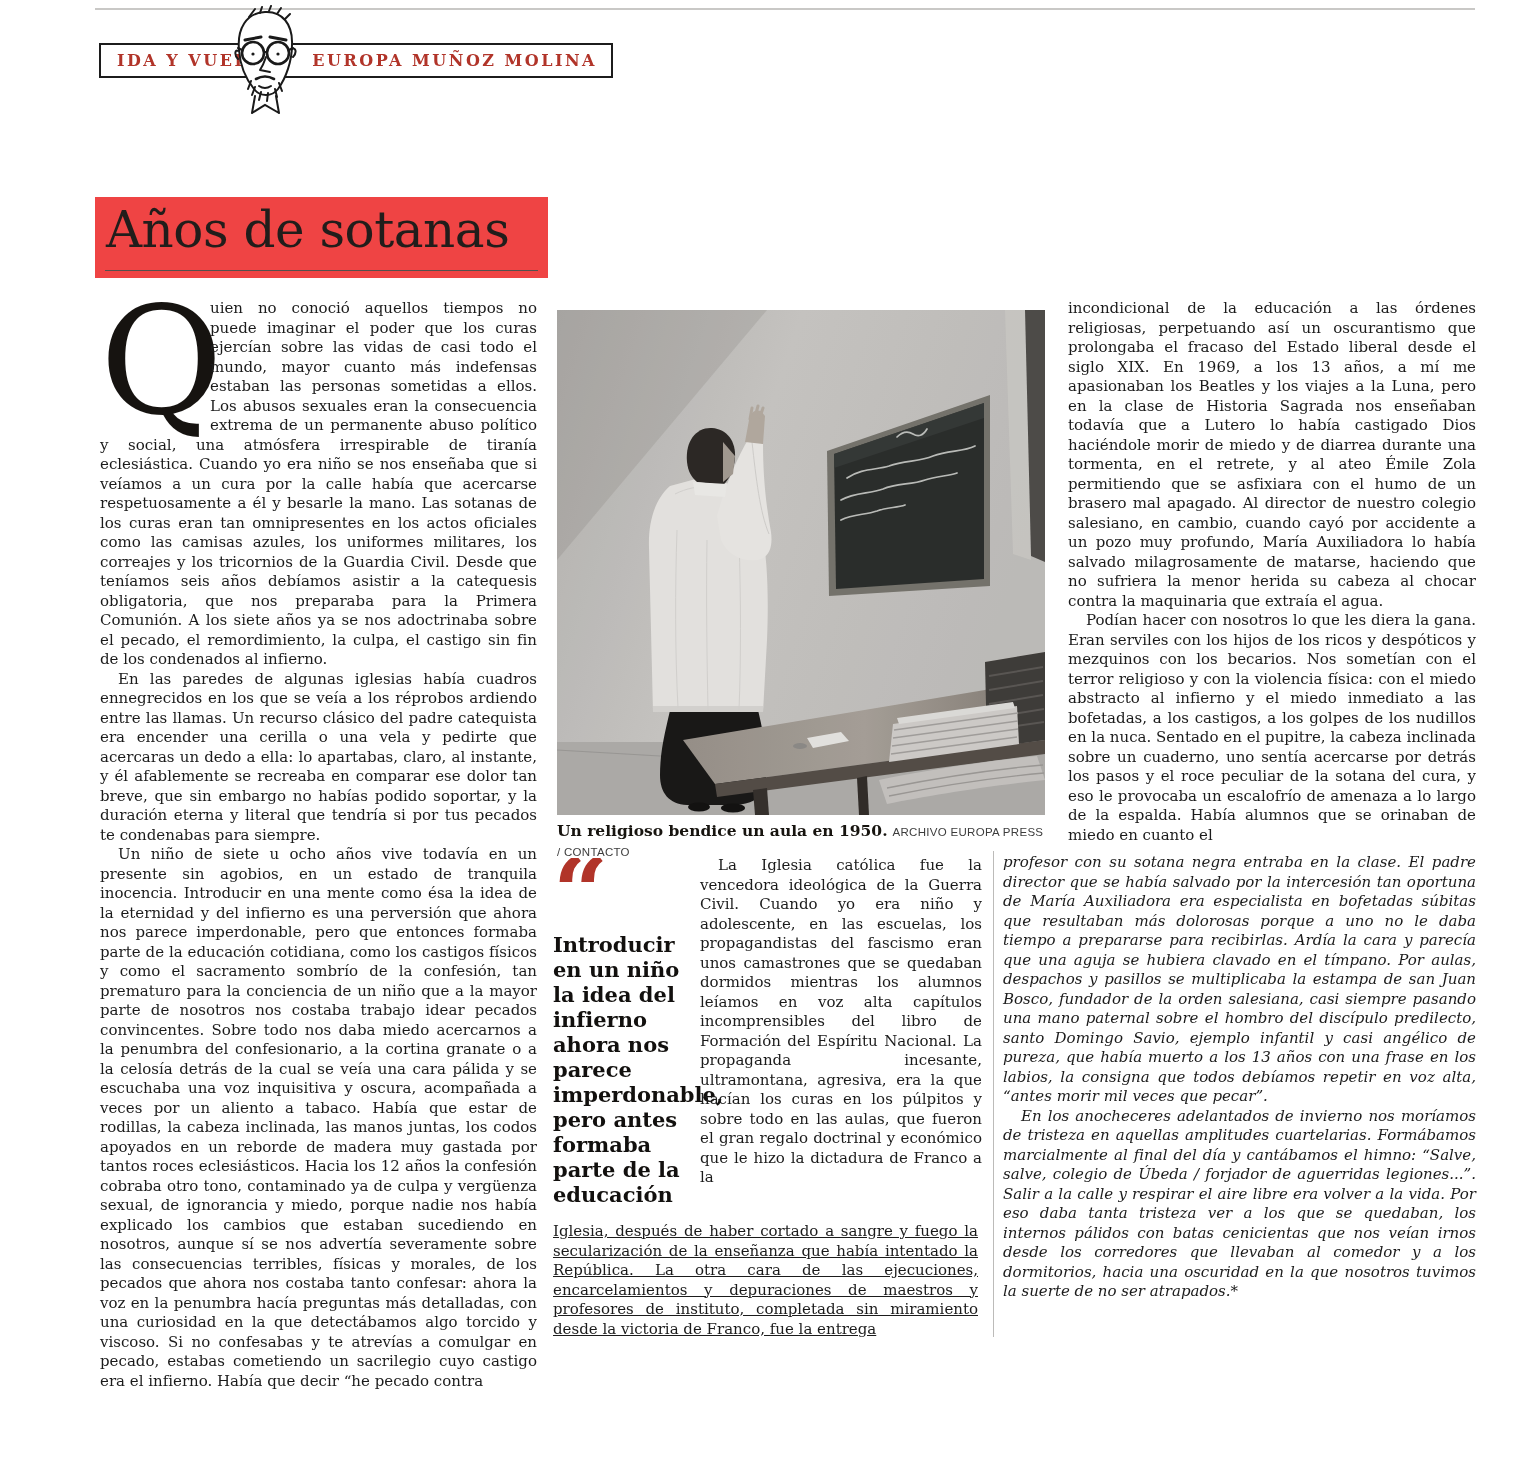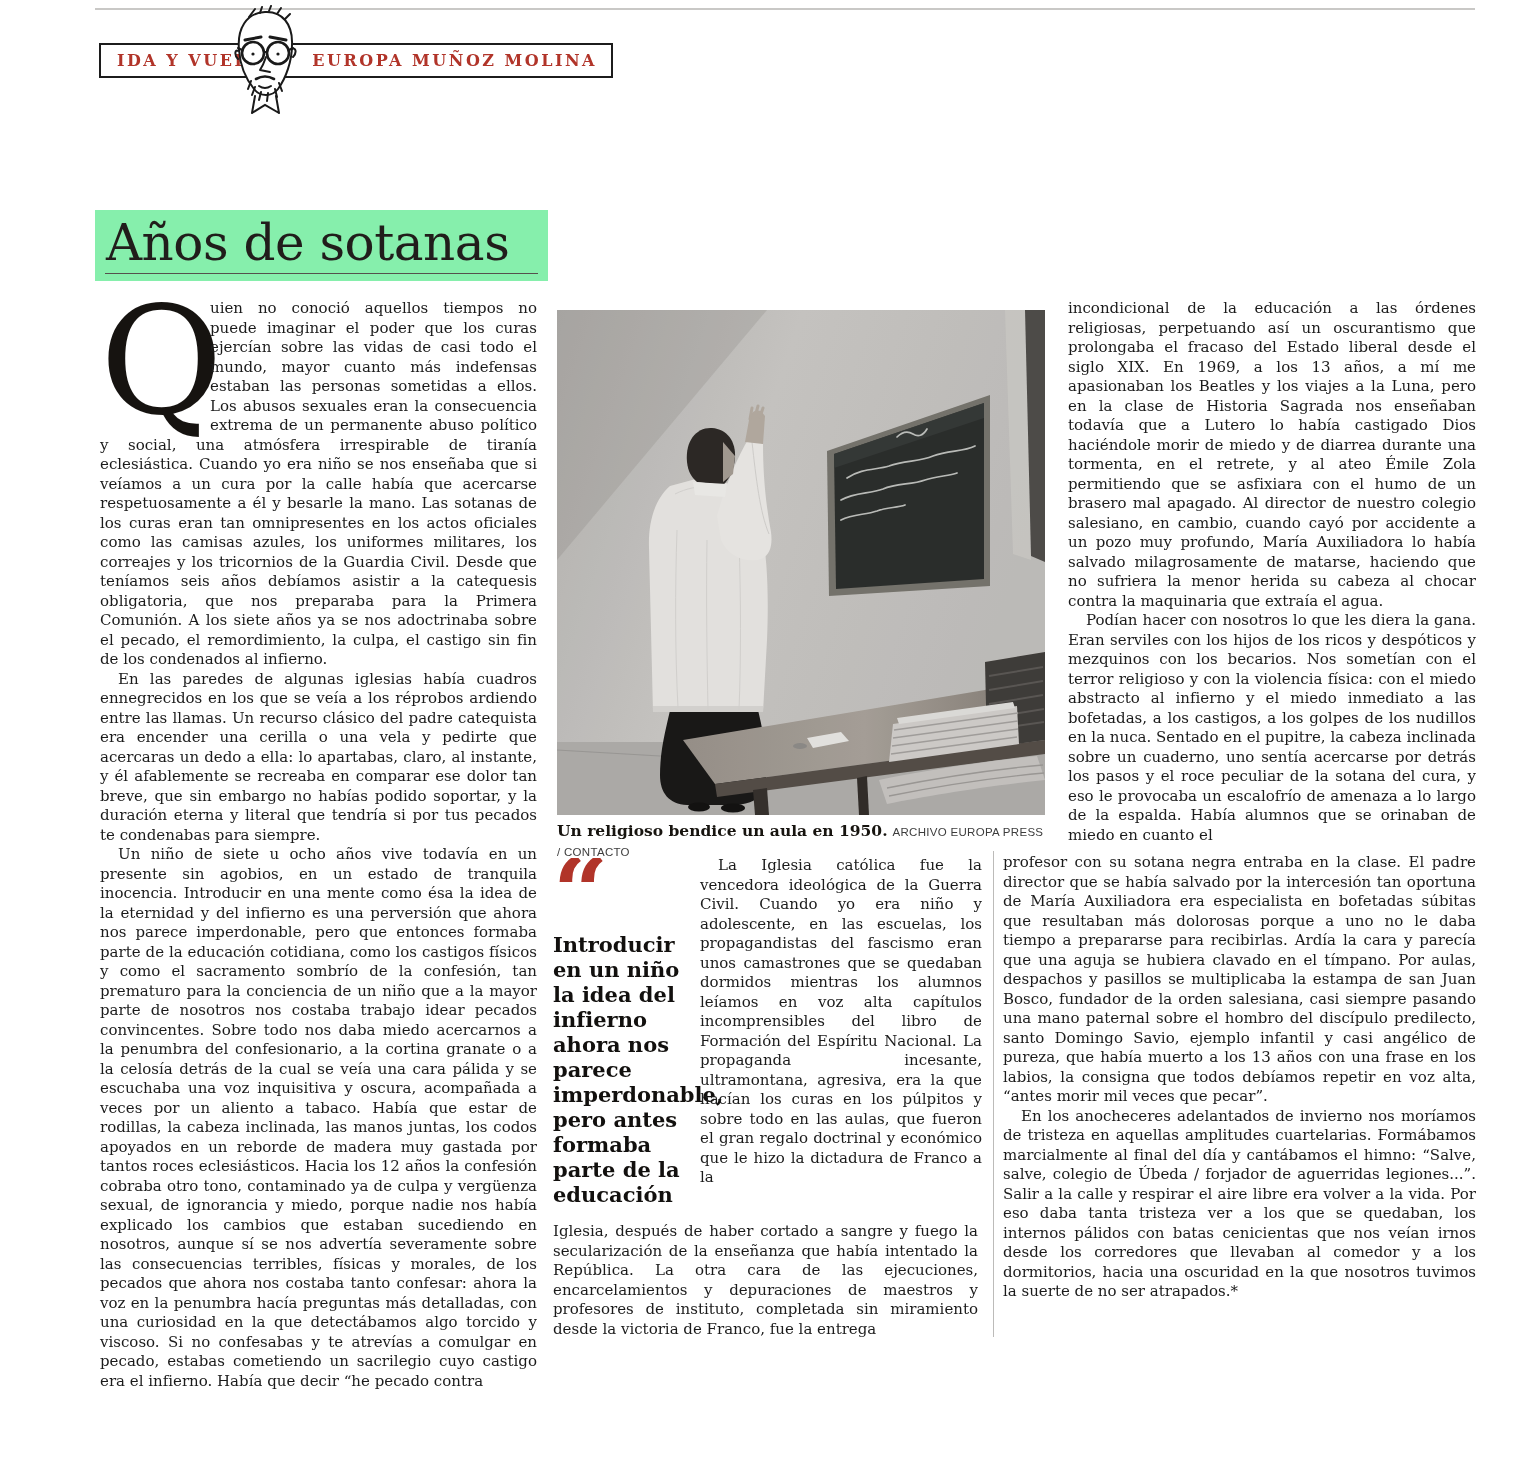--- a/index.html
+++ b/index.html
@@ -11,35 +11,35 @@
   .top-rule{left:95px;top:8px;width:1380px;height:2px;background:#c9c8c6;}
 
   
   .mast-box{left:99px;top:43px;width:514px;height:35px;border:2px solid #1c1c1c;box-sizing:border-box;
             display:flex;align-items:center;justify-content:space-between;padding:0 14px 0 16px;}
   .mast-label{font-family:"DejaVu Serif",serif;font-weight:bold;font-size:16px;letter-spacing:2.5px;
               color:#b13429;white-space:nowrap;}
   .caricature{left:215px;top:5px;width:100px;height:112px;}
 
   
-  .headline-block{left:95px;top:210px;width:453px;height:71px;background:#86efac;}
+  .headline-block{left:95px;top:197px;width:453px;height:81px;background:#ef4444;}
   .headline{position:absolute;left:11px;top:2px;font-size:50px;line-height:62px;font-weight:normal;
             color:#211d1b;margin:0;letter-spacing:-0.5px;white-space:nowrap;}
   .headline-rule{position:absolute;left:10px;right:10px;bottom:7px;border-top:1px solid #55504d;}
 
   
   .body-text{font-size:15px;line-height:19.5px;text-align:justify;hyphens:auto;-webkit-hyphens:auto;}
   .body-text p{margin:0;}
   .body-text p.indent{text-indent:18px;}
 
   .col1{left:100px;top:299px;width:437px;}
   .right-top{left:1068px;top:299px;width:408px;}
-  .right-bottom{left:1003px;top:853px;width:473px;}
+  .right-bottom{left:1003px;top:853px;width:473px;font-style:italic;}
   .mid-narrow{left:700px;top:856px;width:282px;}
-  .mid-wide{left:553px;top:1222px;width:425px;}
+  .mid-wide{left:553px;top:1222px;width:425px;text-decoration:underline;}
 
   .dropcap{float:left;font-size:150px;line-height:0.76;height:114px;width:104px;margin:5px 6px 0 0;
            color:#161310;}
 
   
   .photo{left:557px;top:310px;width:488px;height:505px;}
   .caption{left:557px;top:821px;width:492px;font-size:15.5px;line-height:19px;}
   .caption b{font-weight:bold;color:#17140f;}
   .credit{font-family:"Liberation Sans",sans-serif;font-size:11.5px;color:#3d3d3d;letter-spacing:0.3px;}
 

